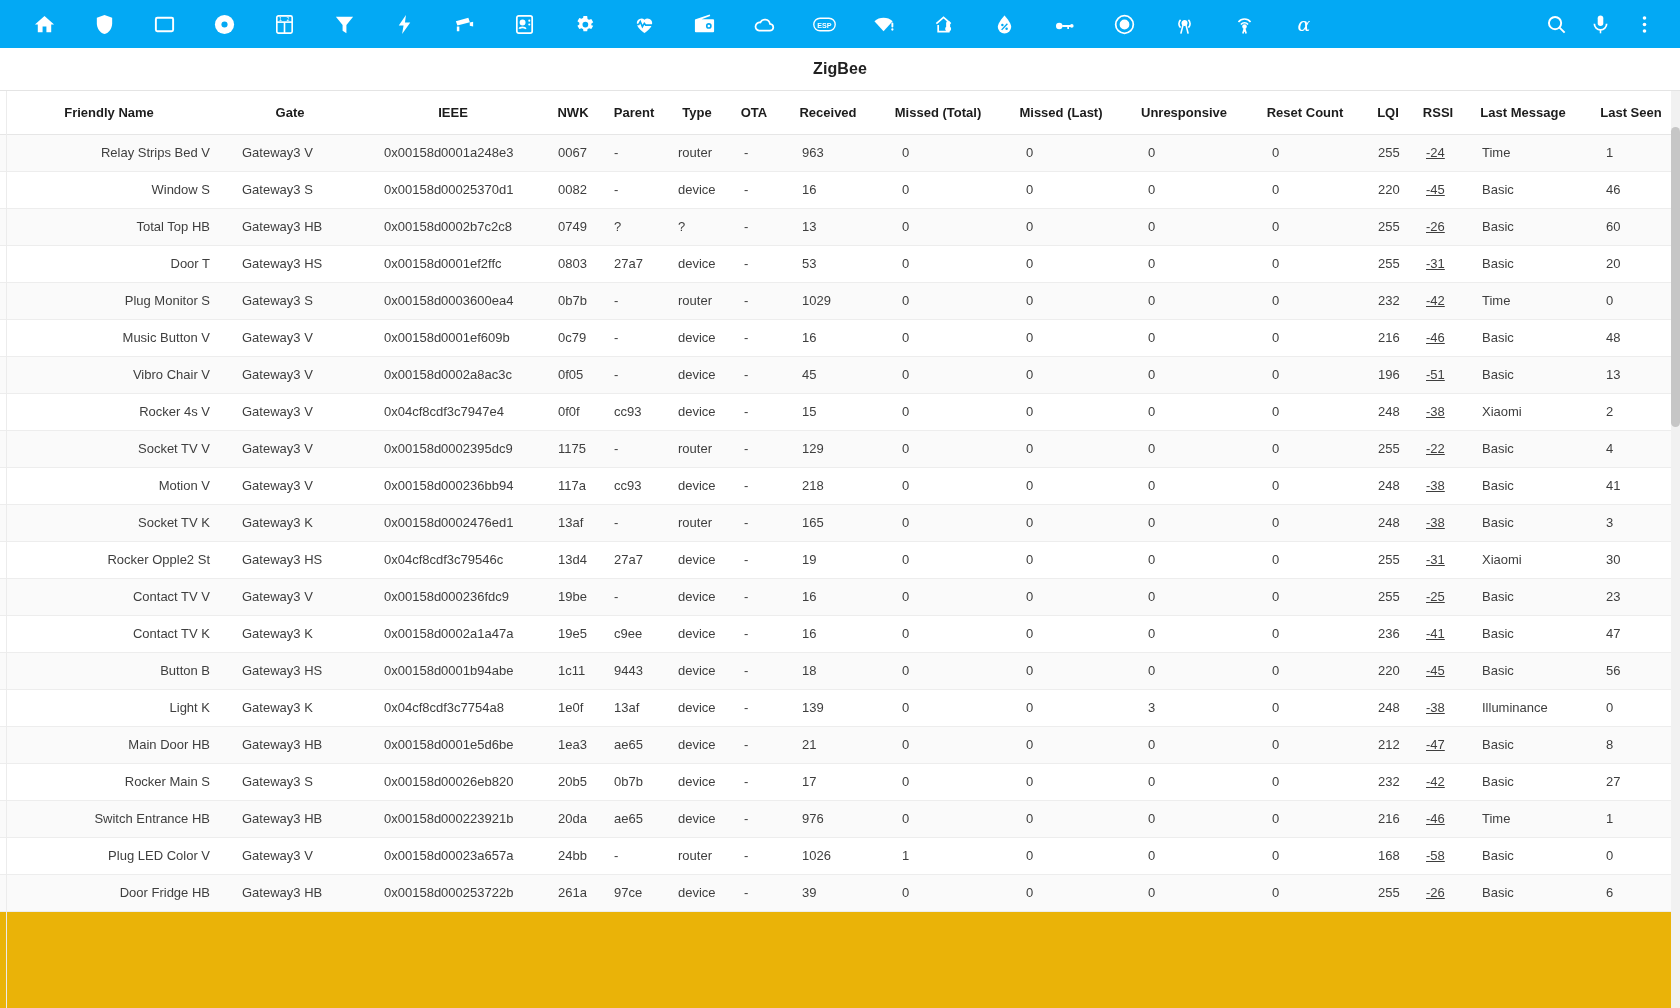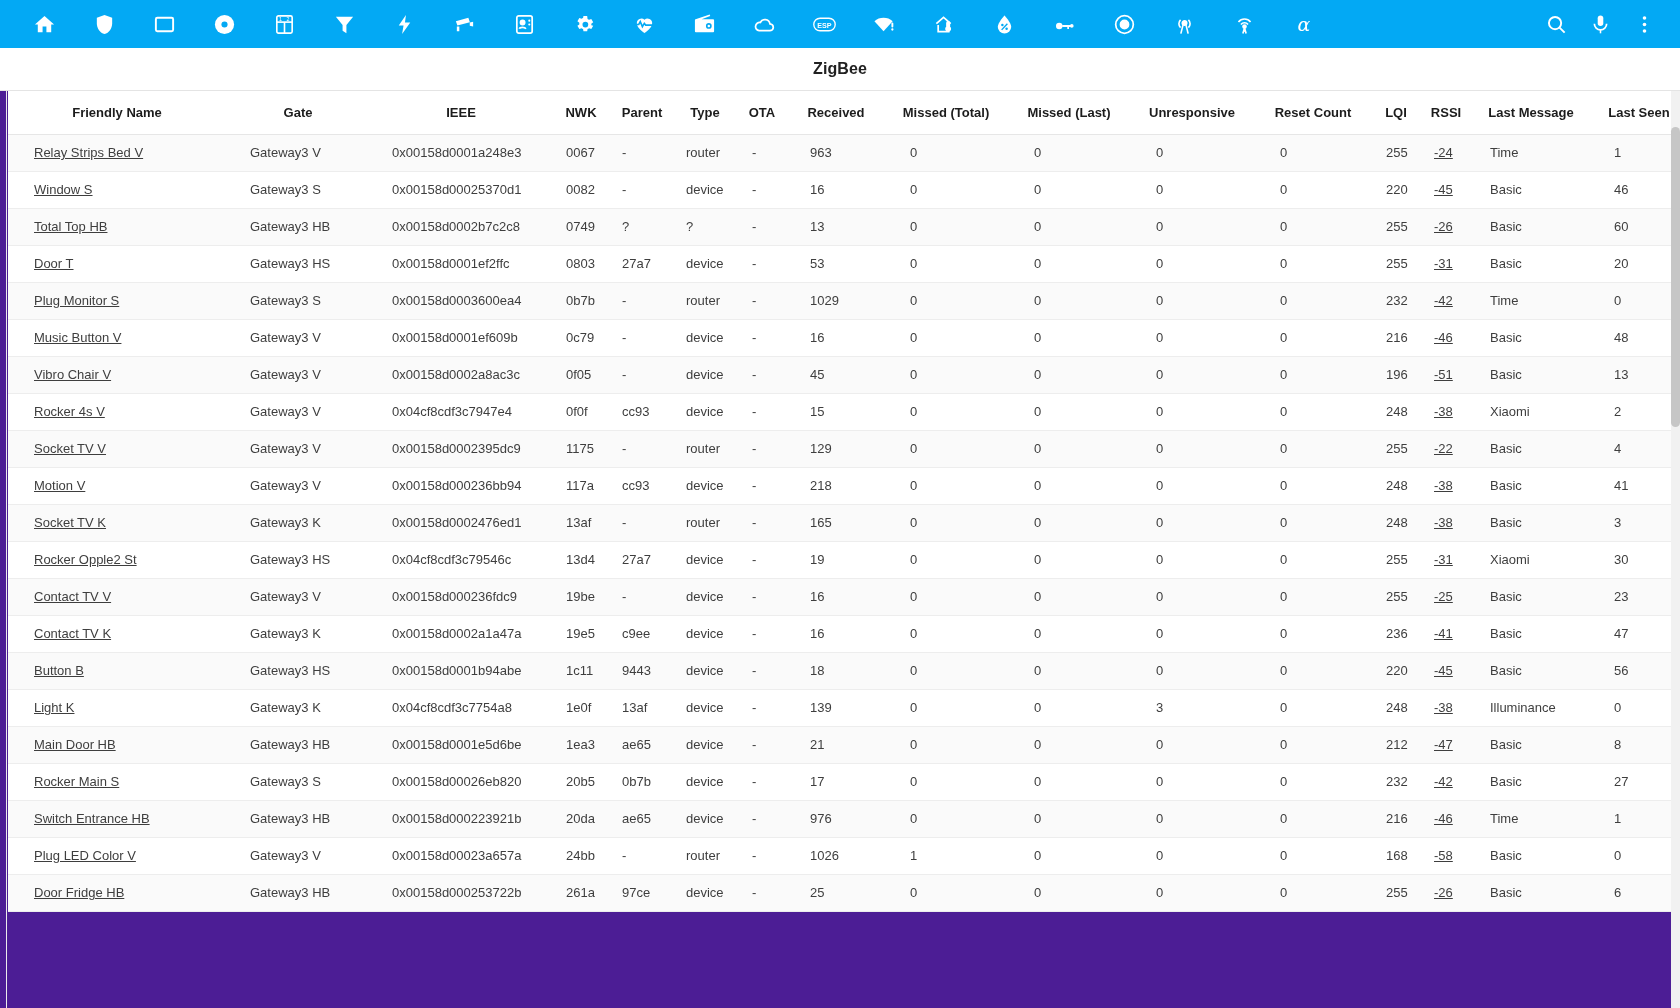--- a/index.html
+++ b/index.html
@@ -62,22 +62,21 @@
     color: #212121;
     letter-spacing: .1px;
   }
 
   
   .table-wrap {
     width: 1680px;
     height: 917px;
     overflow: hidden;
     position: relative;
-    background: #4c1d95;
-    padding-left: 8px;
+    background: #eab308;
   }
   table.zb {
     width: 1680px;
     border-collapse: collapse;
     table-layout: fixed;
     font-size: 13px;
     color: #3c3c3c;
   }
   table.zb thead th {
     height: 43px;
@@ -100,21 +99,21 @@
     overflow: hidden;
     text-overflow: ellipsis;
     vertical-align: middle;
     font-size: 13px;
     color: #3e3e3e;
   }
   table.zb tbody tr:nth-child(odd) { background: #fafafa; }
   table.zb tbody tr:nth-child(even) { background: #ffffff; }
 
   
-  .c-name   { text-align: left;  padding-left: 26px !important; text-decoration: underline; }
+  .c-name   { text-align: right;  padding-left: 26px !important; }
   .c-gate   { text-align: left;  padding-left: 24px !important; }
   .c-ieee   { text-align: left;  padding-left: 22px !important; }
   .c-nwk    { text-align: left;  padding-left: 14px !important; }
   .c-parent { text-align: left;  padding-left: 12px !important; }
   .c-type   { text-align: left;  padding-left: 12px !important; }
   .c-ota    { text-align: left;  padding-left: 16px !important; }
   .c-recv   { text-align: left;  padding-left: 22px !important; }
   .c-num    { text-align: left;  padding-left: 26px !important; }
   .c-lqi    { text-align: left;  padding-left: 14px !important; }
   .c-rssi   { text-align: left;  padding-left: 14px !important; text-decoration: underline; }
@@ -740,21 +739,21 @@
           <td class="c-seen">0</td>
         </tr>
         <tr>
           <td class="c-name">Door Fridge HB</td>
           <td class="c-gate">Gateway3 HB</td>
           <td class="c-ieee">0x00158d000253722b</td>
           <td class="c-nwk">261a</td>
           <td class="c-parent">97ce</td>
           <td class="c-type">device</td>
           <td class="c-ota">-</td>
-          <td class="c-recv">25</td>
+          <td class="c-recv">39</td>
           <td class="c-num">0</td>
           <td class="c-num">0</td>
           <td class="c-num">0</td>
           <td class="c-num">0</td>
           <td class="c-lqi">255</td>
           <td class="c-rssi">-26</td>
           <td class="c-last">Basic</td>
           <td class="c-seen">6</td>
         </tr>
       </tbody>

